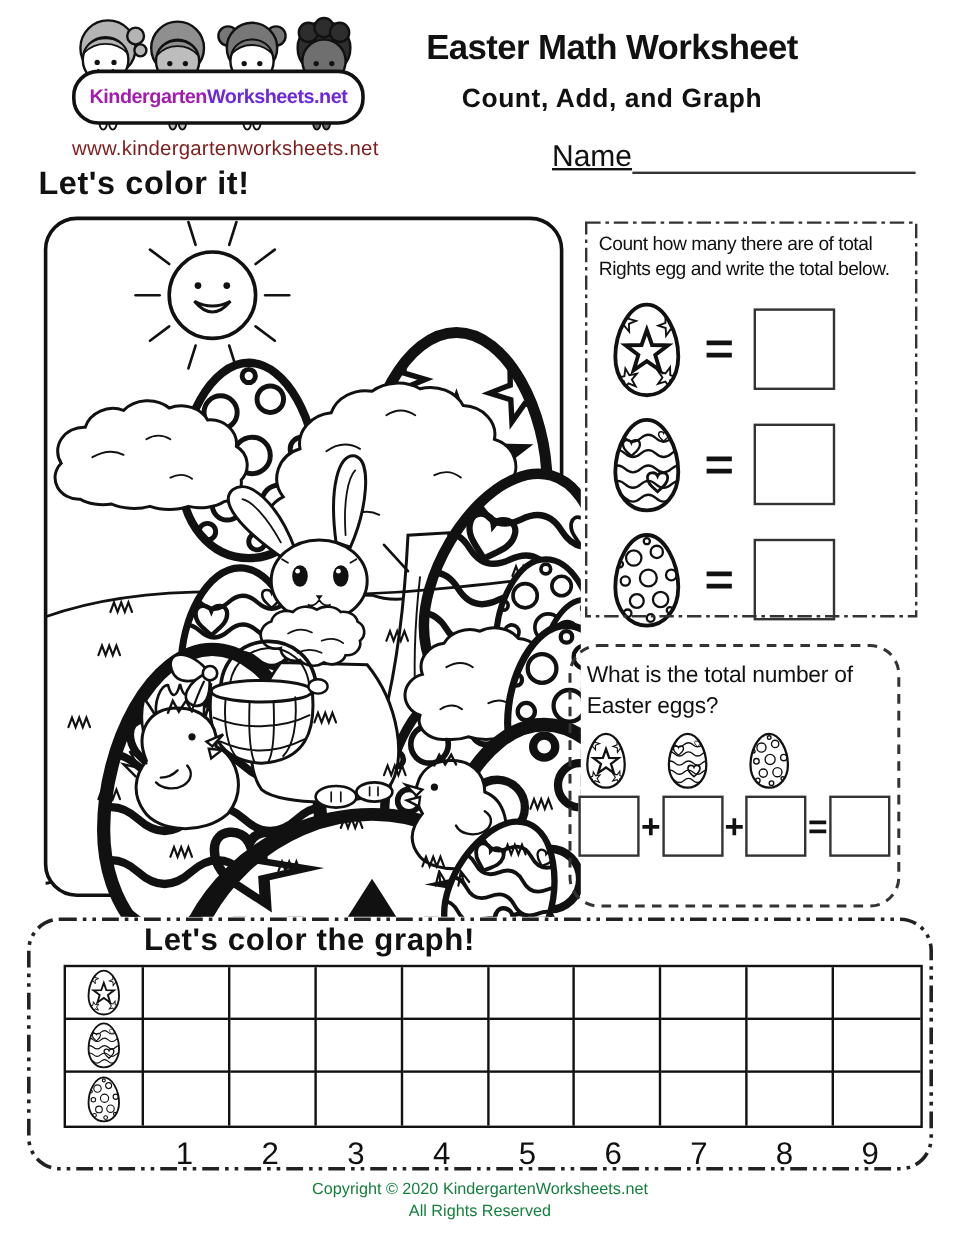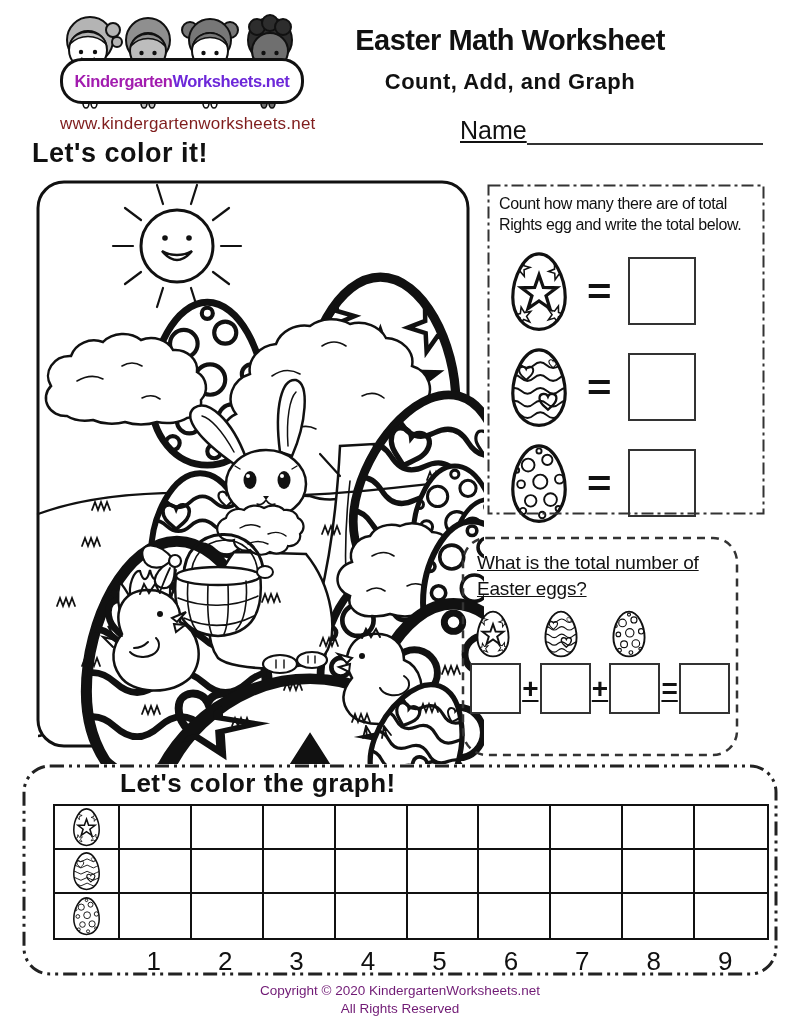--- a/index.html
+++ b/index.html
@@ -34,21 +34,21 @@
   .panel{position:absolute;}
   .border-svg{position:absolute;left:0;top:0;width:100%;height:100%;pointer-events:none;}
   .scene-wrap{left:22px;top:166px;width:462px;height:598px;}
   .count-panel{left:487px;top:184px;width:278px;height:331px;}
   .count-instr{padding:9px 8px 0 12px;font-size:16px;line-height:1.32;letter-spacing:-0.4px;}
   .count-rows{display:flex;flex-direction:column;margin-top:4px;}
   .count-row{display:flex;align-items:center;height:88px;padding-left:20px;margin-top:8px;}
   .count-row .egg-lg{width:64px;flex:none;}
   .count-row .op{font-size:42px;font-weight:bold;margin:0 16px;transform:scaleY(0.9);}
   .ans-box{width:64px;height:64px;border:2.5px solid #333;background:#fff;flex:none;}
-  .total-panel{left:461px;top:536px;width:278px;height:221px;text-decoration:underline;}
+  .total-panel{left:473px;top:536px;width:278px;height:221px;}
   .total-q{padding:14px 6px 0 16px;font-size:19px;line-height:1.35;letter-spacing:-0.2px;}
   .total-eggs{display:flex;margin-top:8px;height:50px;}
   .total-eggs .egg-sm{width:38px;flex:none;}
   .total-eggs .egg-sm:nth-child(1){margin-left:13px;}
   .total-eggs .egg-sm:nth-child(2){margin-left:30px;}
   .total-eggs .egg-sm:nth-child(3){margin-left:30px;}
   .total-boxes{display:flex;align-items:center;justify-content:space-between;padding:0 9px;margin-top:4px;}
   .sum-box{width:47px;height:47px;border:2px solid #333;background:#fff;flex:none;}
   .total-boxes .op{font-size:28px;font-weight:bold;}
   
@@ -59,21 +59,21 @@
     border:2px solid #111;background:#fff;}
   .gcell{border-right:2px solid #111;border-bottom:2px solid #111;
     display:flex;align-items:center;justify-content:center;}
   .gcell.lc{border-right:none}
   .gcell.lr{border-bottom:none}
   .gcell .egg-xs{width:31px;}
   .nums{position:absolute;left:96px;top:182px;width:643px;display:flex;}
   .nums span{flex:1;text-align:center;font-size:26px;}
   
   .footer{position:absolute;left:0;top:982px;width:800px;text-align:center;
-    color:#701a75;font-size:13.5px;line-height:1.35;}
+    color:#15803d;font-size:13.5px;line-height:1.35;}
 </style>
 </head>
 <body>
 
 <svg width="0" height="0" style="position:absolute" aria-hidden="true">
   <defs>
     <path id="eggpath" d="M50 6 C73 6 91 42 91 74 C91 103 73 124 50 124 C27 124 9 103 9 74 C9 42 27 6 50 6 Z"></path>
     <clipPath id="eggclip">
         <use href="#eggpath"></use>
       </clipPath>

